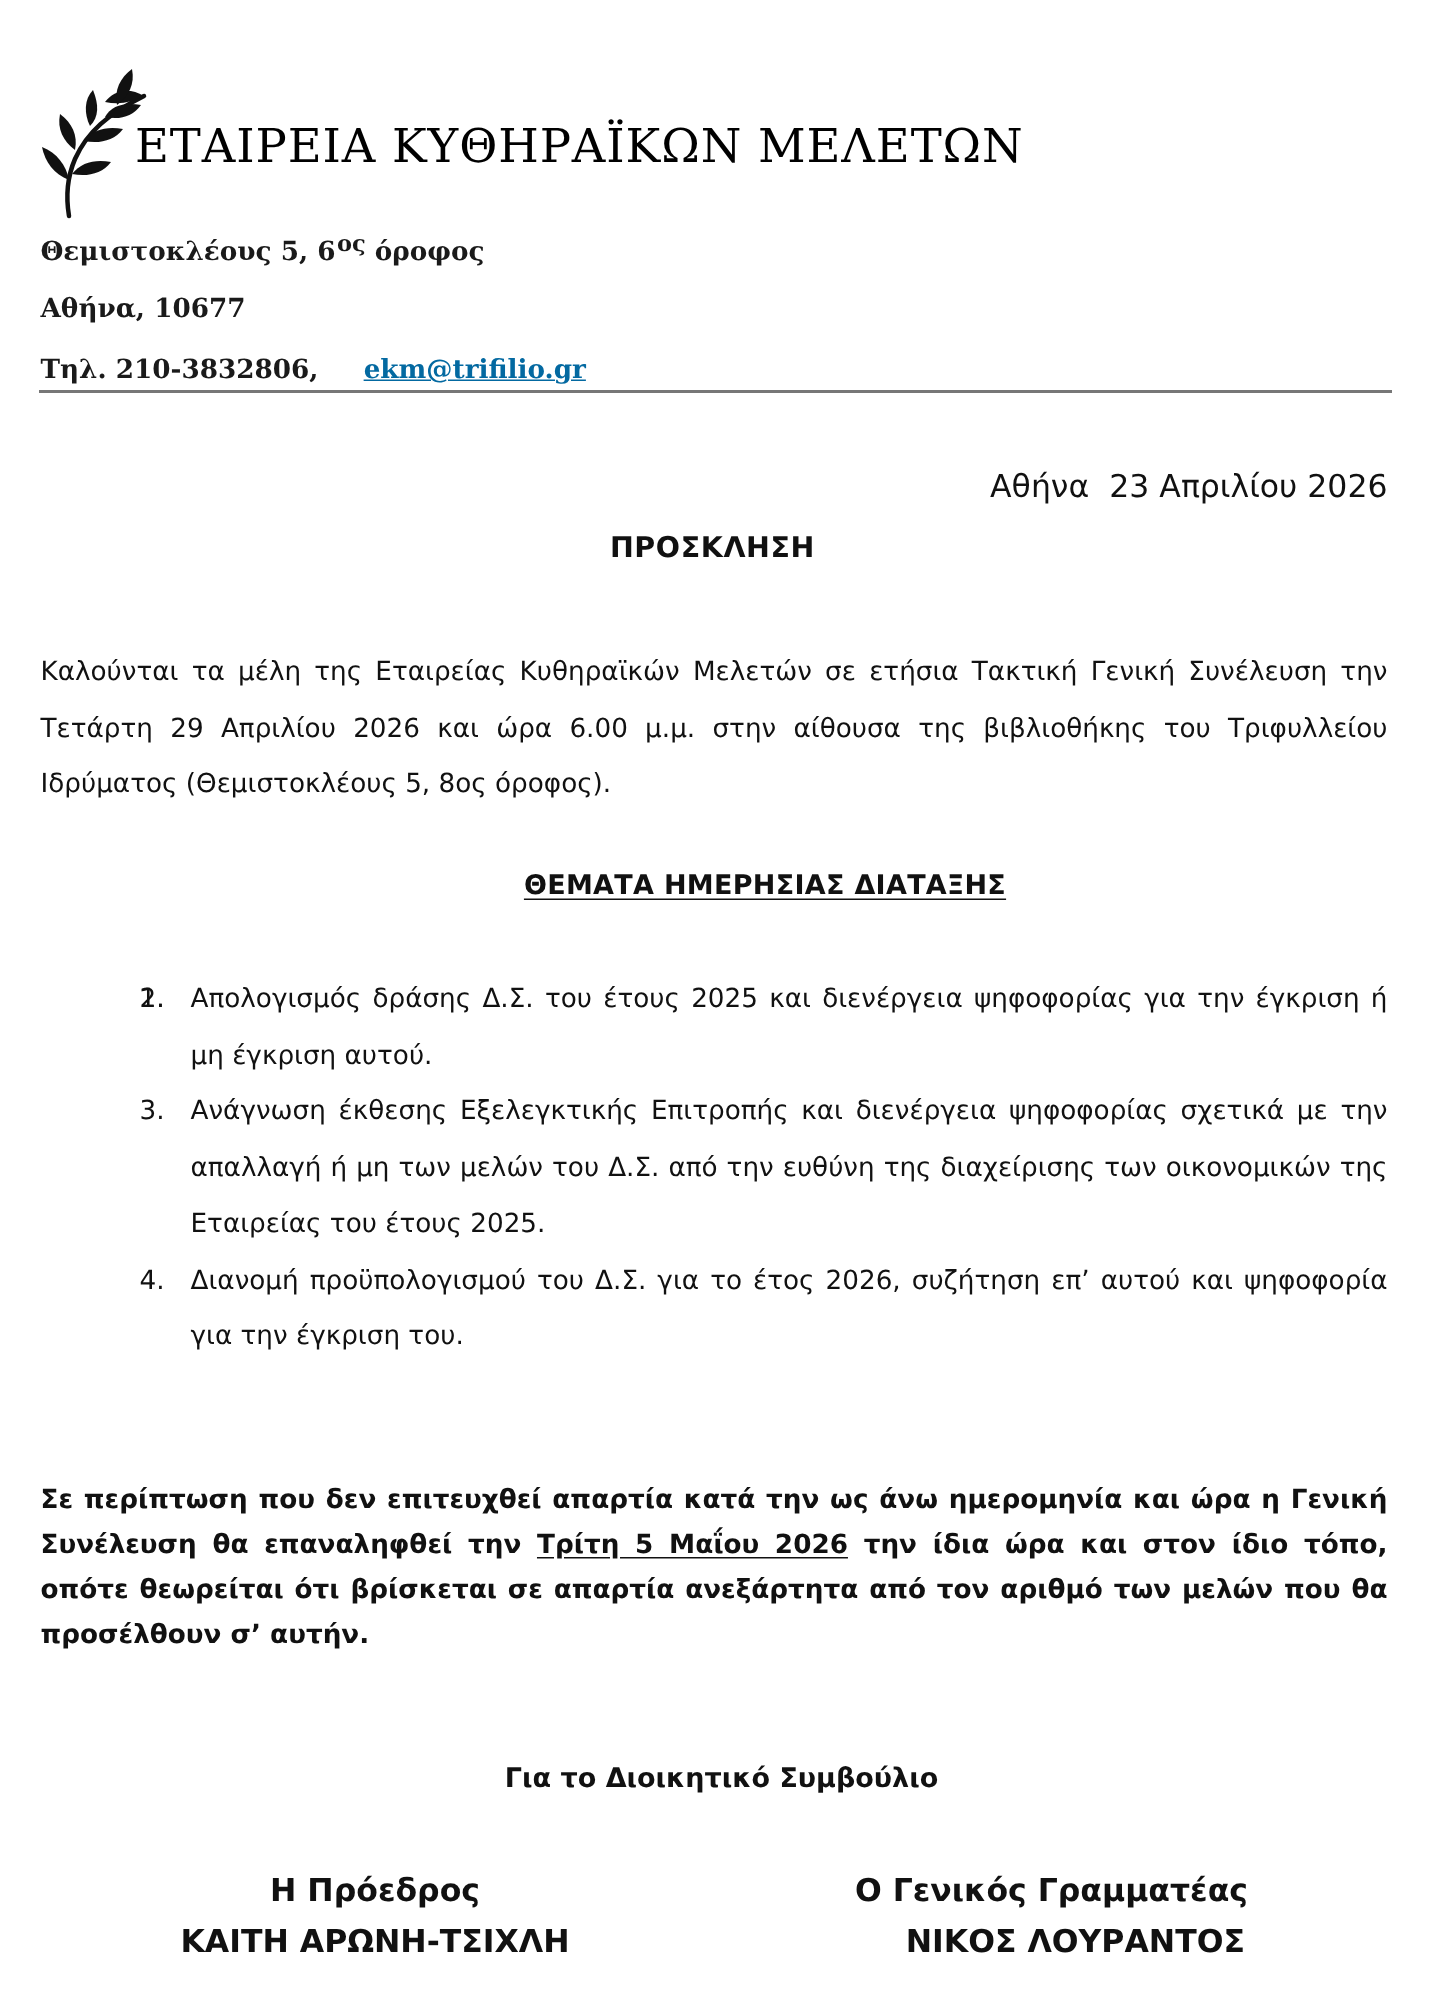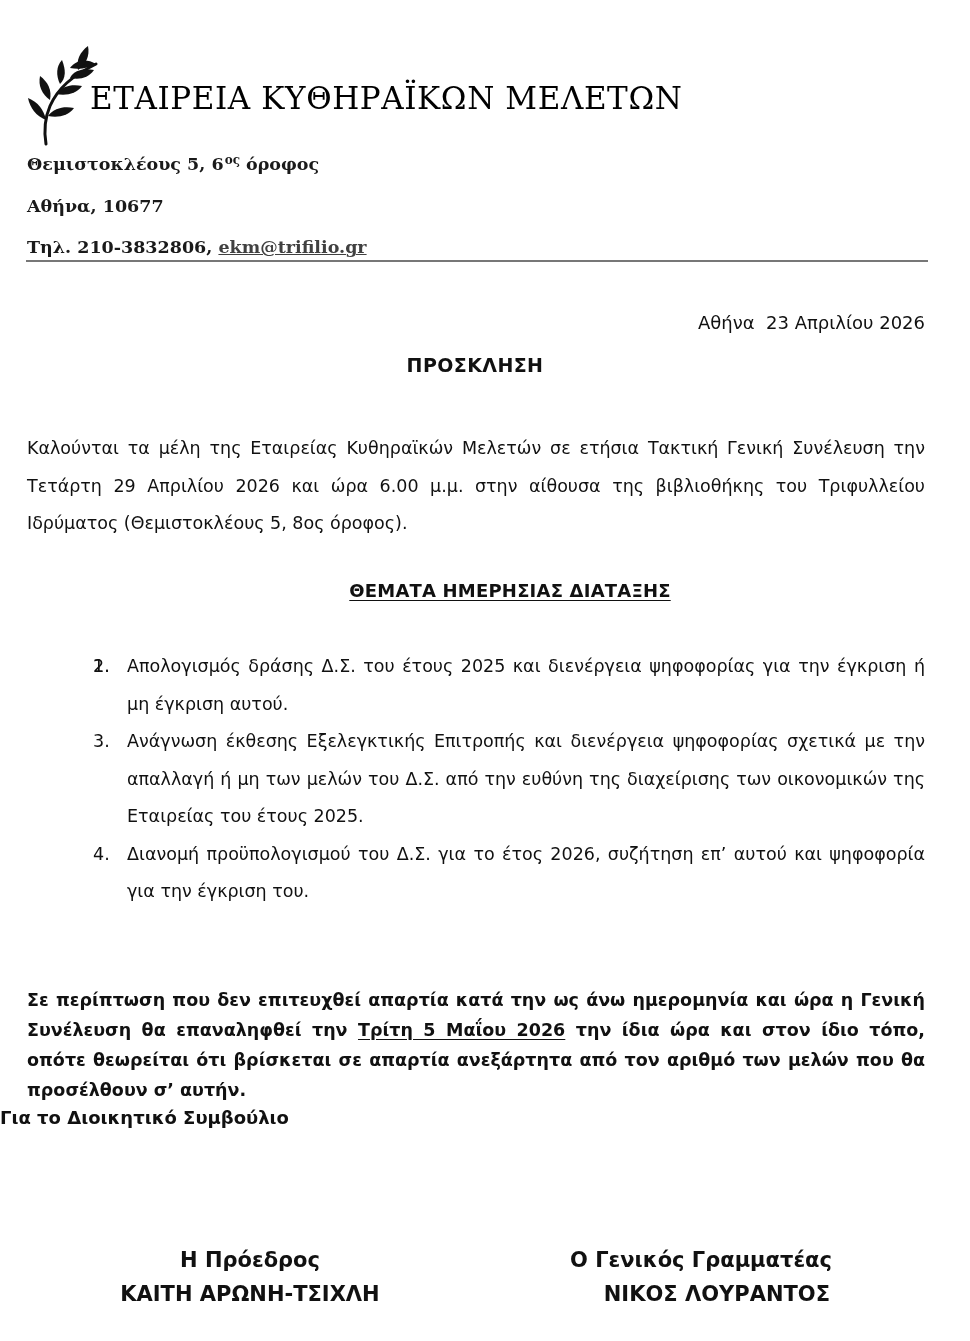--- a/index.html
+++ b/index.html
@@ -35,45 +35,46 @@
     }
     .addr {
       left: 27px;
       font-family: "DejaVu Serif", serif;
       font-weight: bold;
       font-size: 17.5px;
       color: #1a1a1a;
       white-space: nowrap;
     }
     .addr sup {
-      font-size: 12px;
+      font-size: 15px;
       vertical-align: 6px;
       margin-left: 1px;
     }
     .addr-street { top: 153px; }
     .addr-city   { top: 196px; }
     .addr-phone  { top: 237px; }
     .email-link {
-      color: #404040;
+      color: #0369a1;
       text-decoration: underline;
       text-decoration-thickness: 1px;
+      margin-left: 24px;
     }
     .header-rule {
       left: 26px;
       top: 260px;
       width: 902px;
       height: 0;
       border-top: 2px solid #777777;
     }
 
     
     .date-line {
       right: 45px;
       top: 312px;
-      font-size: 18px;
+      font-size: 21px;
       white-space: pre;
     }
     .title {
       left: 0;
       width: 950px;
       top: 354px;
       text-align: center;
       font-weight: bold;
       font-size: 19px;
       letter-spacing: 0.4px;
@@ -130,21 +131,22 @@
       margin: 0;
     }
     .notice .date-em {
       text-decoration: underline;
       text-underline-offset: 3px;
     }
 
     .board {
       left: 0;
       width: 962px;
-      top: 1107px;
+      top: 1175px;
+      text-align: center;
       font-weight: bold;
       font-size: 18px;
     }
     .sig {
       text-align: center;
       font-weight: bold;
       font-size: 21px;
       white-space: nowrap;
     }
     .sig-left  { left: 120px; width: 260px; }

